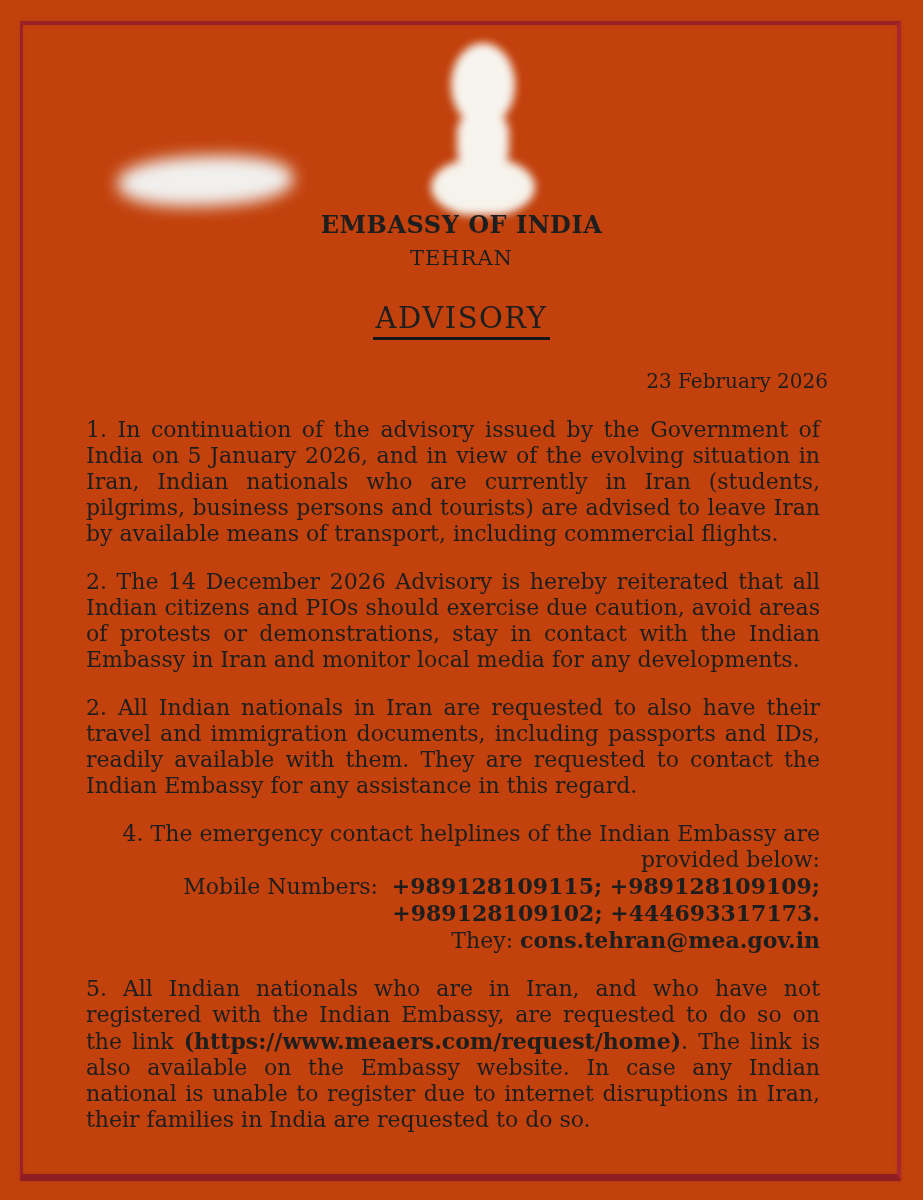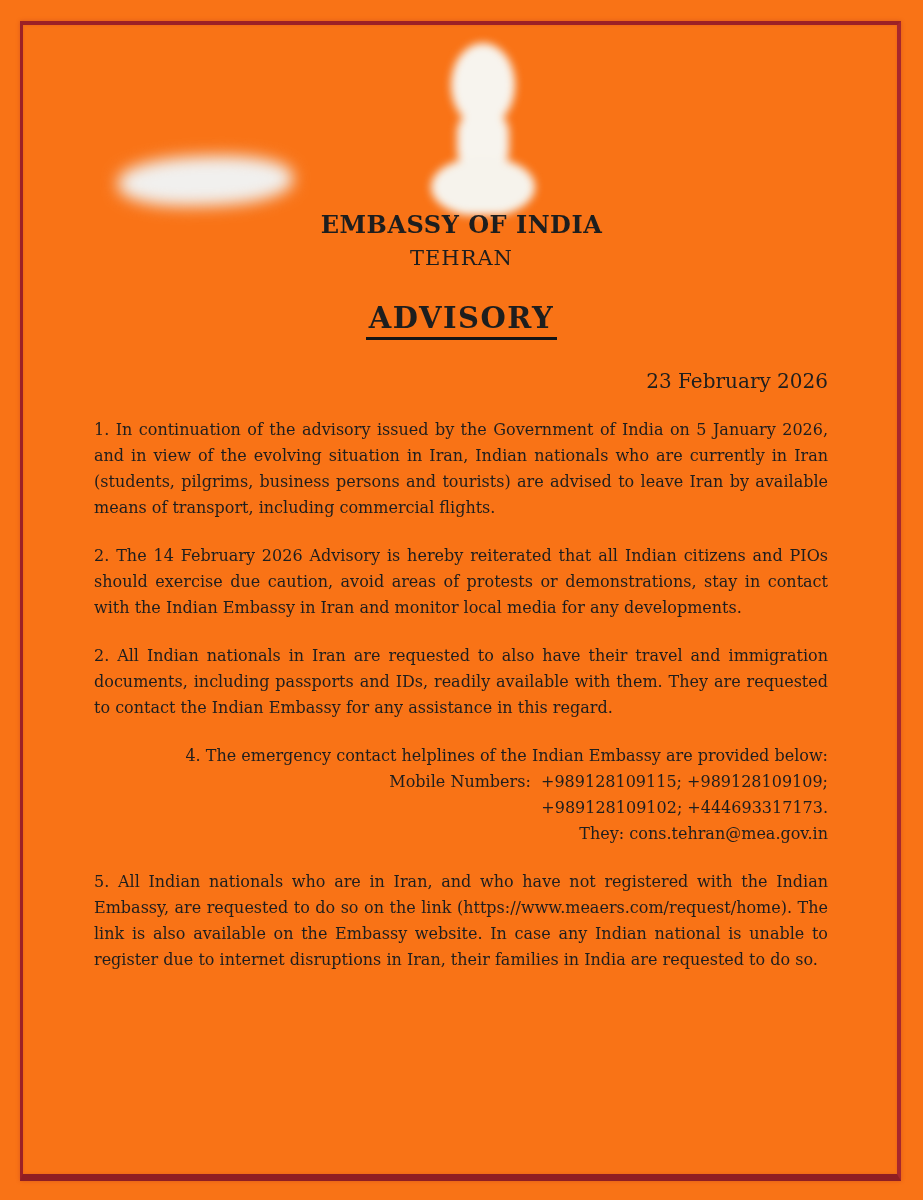--- a/index.html
+++ b/index.html
@@ -4,21 +4,21 @@
 <style>
   html, body {
     margin: 0;
     padding: 0;
     background: #ffffff;
   }
   .page {
     position: relative;
     width: 923px;
     height: 1200px;
-    background: #f97316;
+    background: #c2410c;
     font-family: "DejaVu Serif", "Liberation Serif", serif;
     color: #1e1e1e;
     overflow: hidden;
   }
   
   .frame {
     position: absolute;
     left: 20px;
     top: 21px;
     right: 22px;
@@ -73,47 +73,47 @@
   .title-wrap {
     position: absolute;
     top: 301px;
     left: 0;
     width: 100%;
     text-align: center;
   }
   .title-wrap .title {
     display: inline-block;
     font-size: 29px;
-    font-weight: bold;
+    font-weight: normal;
     letter-spacing: 1.5px;
     border-bottom: 3px solid #151515;
     padding: 0 3px 2px 3px;
   }
   .date {
     position: absolute;
     top: 369px;
     left: 94px;
     width: 734px;
     text-align: right;
     font-size: 20px;
   }
   .body-text {
     position: absolute;
     top: 417px;
-    left: 94px;
+    left: 86px;
     width: 734px;
-    font-size: 16px;
+    font-size: 22px;
     line-height: 26px;
     text-align: justify;
   }
   .para { margin: 0 0 22px 0; }
   .para:last-child { margin-bottom: 0; }
   .para.lines { text-align: right; }
   .line.indent { padding-left: 168px; }
-  .b { font-weight: normal; }
+  .b { font-weight: bold; }
 </style>
 </head>
 <body>
 
 <div class="page">
 
   <div class="frame"></div>
 
   <div class="smudge"></div>
 
@@ -130,21 +130,21 @@
   <div class="city">TEHRAN</div>
 
   <div class="title-wrap">
     <span class="title">ADVISORY</span>
   </div>
 
   <div class="date">23 February 2026</div>
 
   <div class="body-text">
       <div class="para"><span>1. In continuation of the advisory issued by the Government of India on 5 January 2026, and in view of the evolving situation in Iran, Indian nationals who are currently in Iran (students, pilgrims, business persons and tourists) are advised to leave Iran by available means of transport, including commercial flights.</span></div>
-      <div class="para"><span>2. The 14 February 2026 Advisory is hereby reiterated that all Indian citizens and PIOs should exercise due caution, avoid areas of protests or demonstrations, stay in contact with the Indian Embassy in Iran and monitor local media for any developments.</span></div>
+      <div class="para"><span>2. The 14 December 2026 Advisory is hereby reiterated that all Indian citizens and PIOs should exercise due caution, avoid areas of protests or demonstrations, stay in contact with the Indian Embassy in Iran and monitor local media for any developments.</span></div>
       <div class="para"><span>2. All Indian nationals in Iran are requested to also have their travel and immigration documents, including passports and IDs, readily available with them. They are requested to contact the Indian Embassy for any assistance in this regard.</span></div>
       <div class="para lines">
         <div class="line"><span>4. The emergency contact helplines of the Indian Embassy are provided below:</span></div>
         <div class="line"><span>Mobile Numbers:&nbsp; </span><span class="b">+989128109115; +989128109109;</span></div>
         <div class="line indent"><span class="b">+989128109102; +444693317173.</span></div>
         <div class="line"><span>They: </span><span class="b">cons.tehran@mea.gov.in</span></div>
       </div>
       <div class="para"><span>5. All Indian nationals who are in Iran, and who have not registered with the Indian Embassy, are requested to do so on the link </span><span class="b">(https://www.meaers.com/request/home)</span><span>. The link is also available on the Embassy website. In case any Indian national is unable to register due to internet disruptions in Iran, their families in India are requested to do so.</span></div>
     </div>
 

